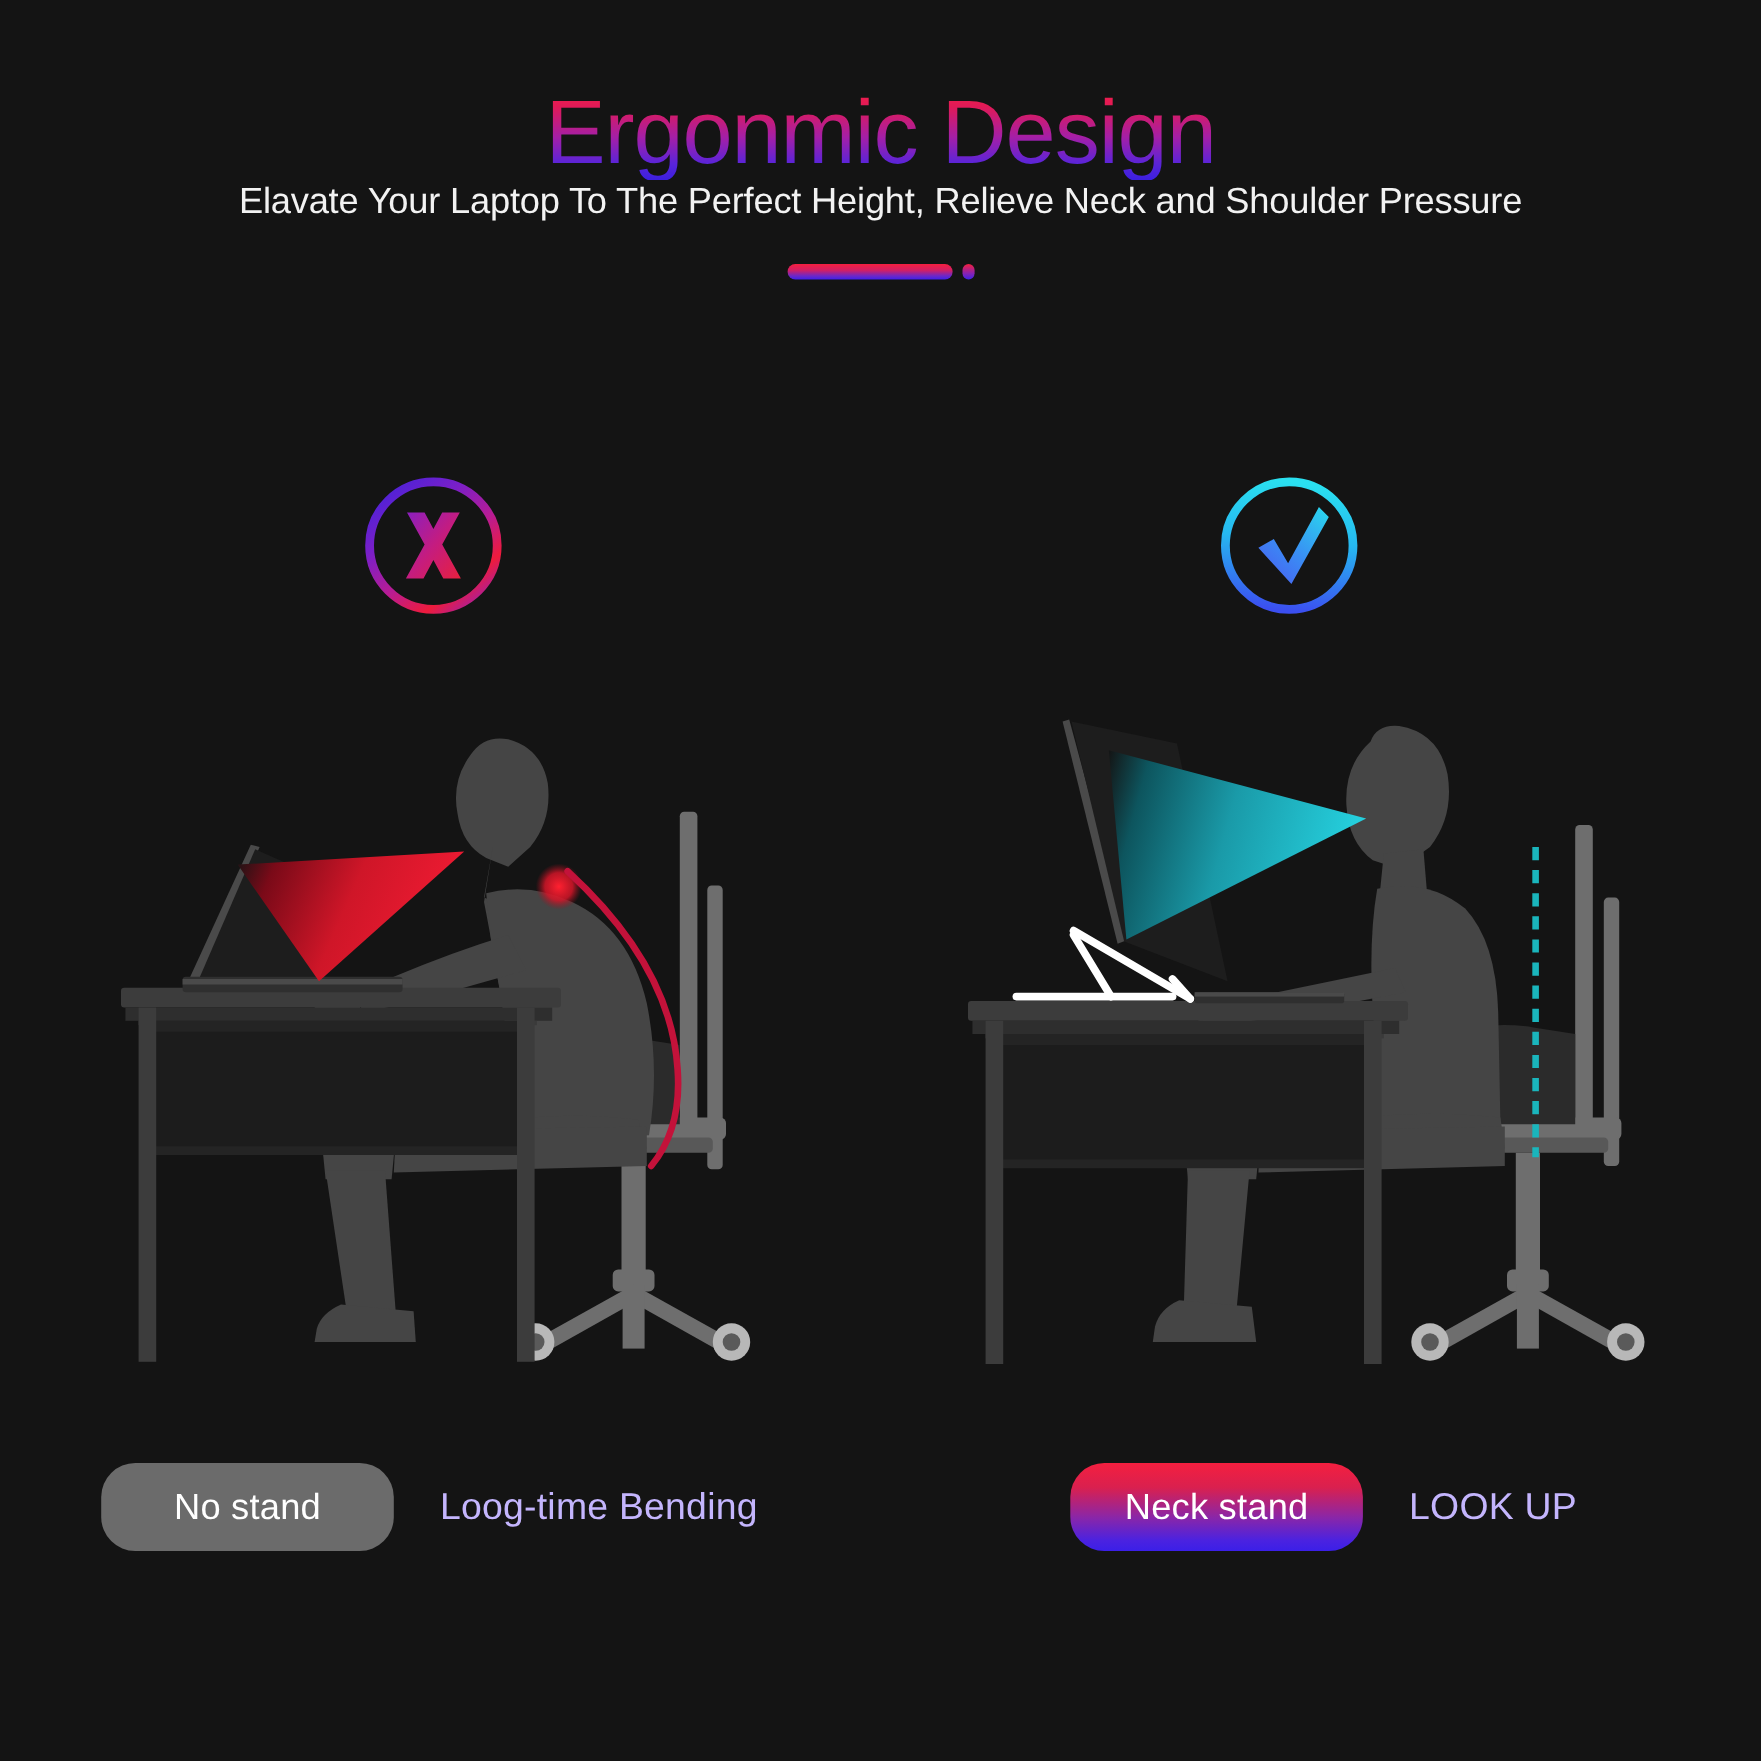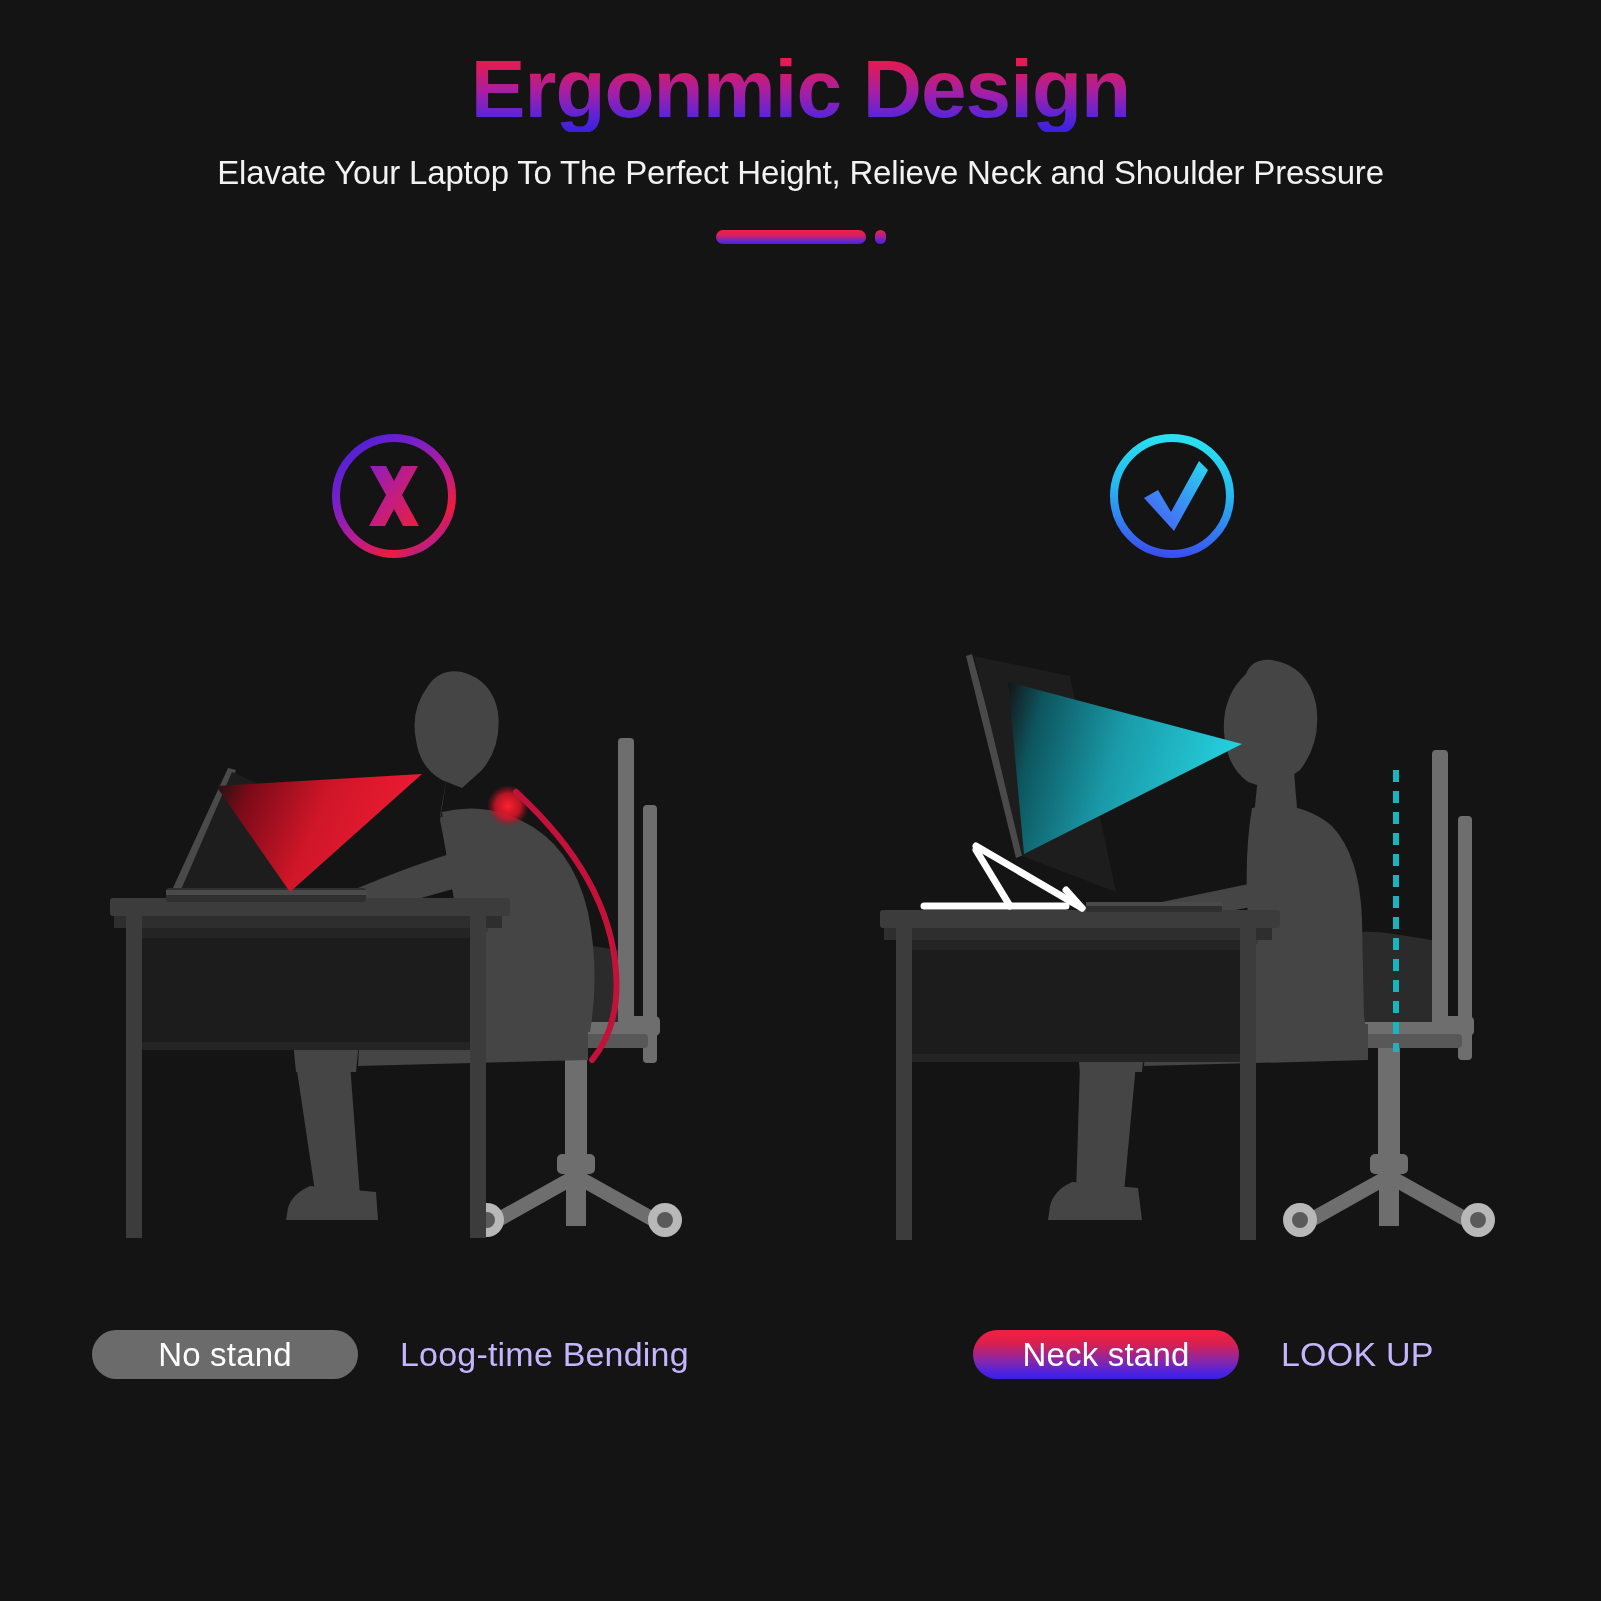--- a/index.html
+++ b/index.html
@@ -12,35 +12,34 @@
   #page {
     position:relative;
     width:1601px; height:1601px;
     background:#141414;
   }
 
   
   .header { position:absolute; top:0; left:0; width:1601px; text-align:center; }
 
   .title {
-    margin-top:46px;
+    margin-top:78px;
     font-size:82px;
-    font-weight:bold;
+    font-weight:normal;
     letter-spacing:-1px;
     line-height:1.05;
     background:linear-gradient(180deg,#fa1f45 0%,#e01a57 22%,#a31fa8 55%,#5b24d8 82%,#3a1fe0 100%);
     -webkit-background-clip:text;
     background-clip:text;
     -webkit-text-fill-color:transparent;
     color:#a31fa8;
     display:inline-block;
   }
 
   .subtitle {
-    margin-top:22px;
     font-size:33px;
     color:#f2f2f2;
     font-weight:400;
     letter-spacing:-0.2px;
   }
 
   .divider-wrap {
     margin-top:38px;
     display:flex;
     justify-content:center;
@@ -66,21 +65,21 @@
   .scene-right { left:880px; }
 
   
   .footer { position:absolute; left:0; top:1330px; width:1601px; height:90px; }
 
   .label-group { position:absolute; display:flex; align-items:center; }
   .group-left  { left:92px;  top:0; }
   .group-right { left:973px; top:0; }
 
   .pill {
-    height:49px;
+    height:80px;
     border-radius:31px;
     display:flex; align-items:center; justify-content:center;
     color:#ffffff;
     font-size:33px;
     padding:0 34px;
     letter-spacing:0.2px;
   }
   .pill-gray {
     background:#6b6b6b;
     min-width:266px;

